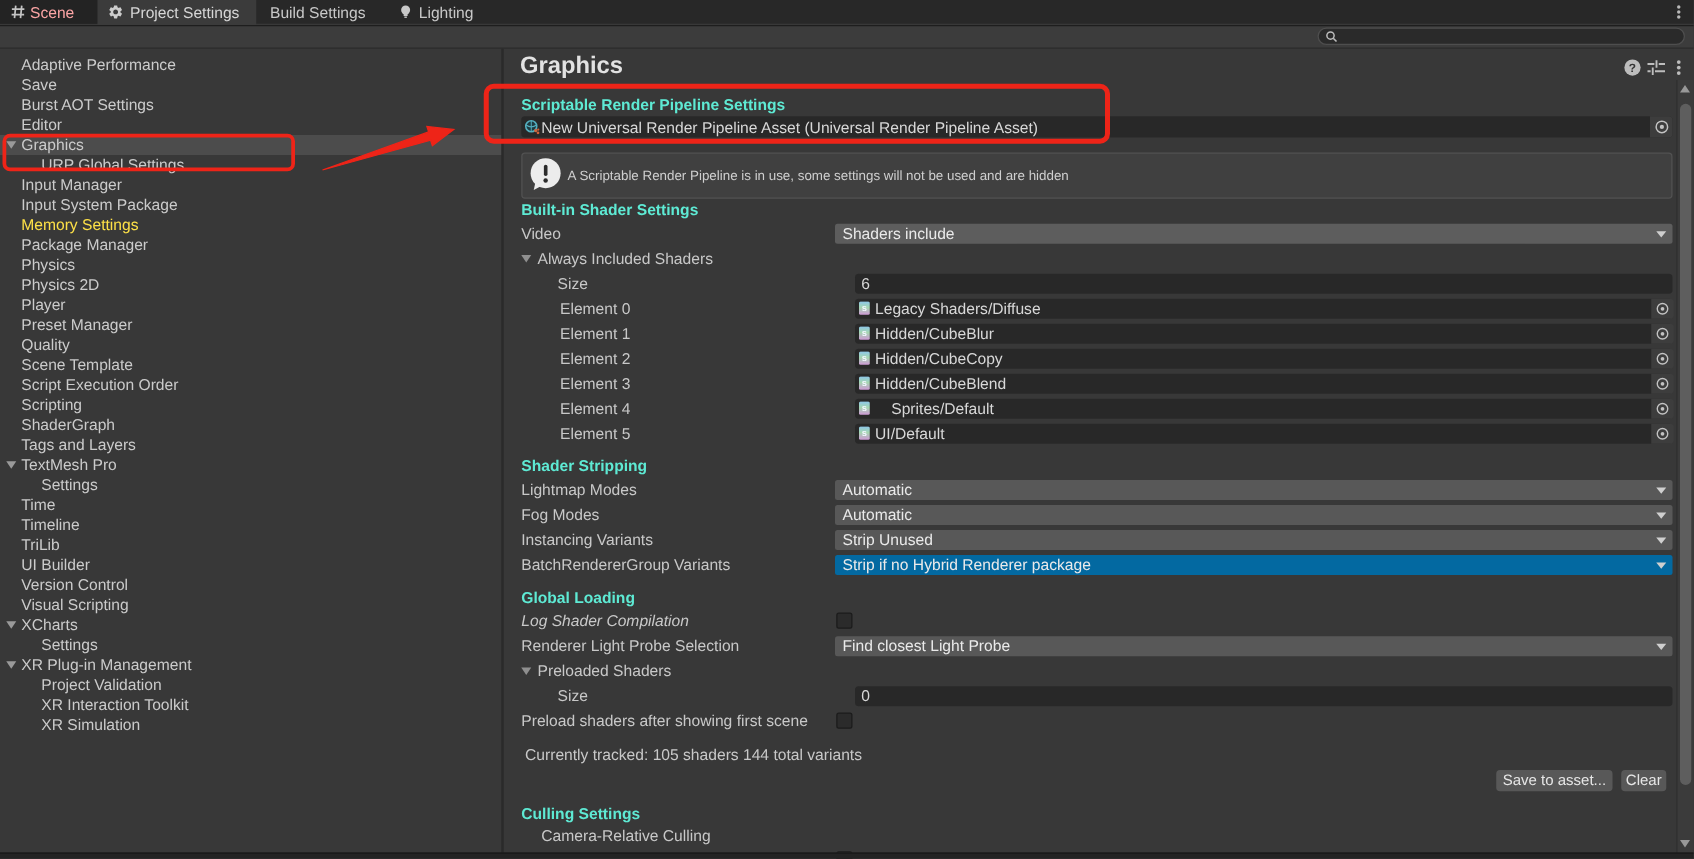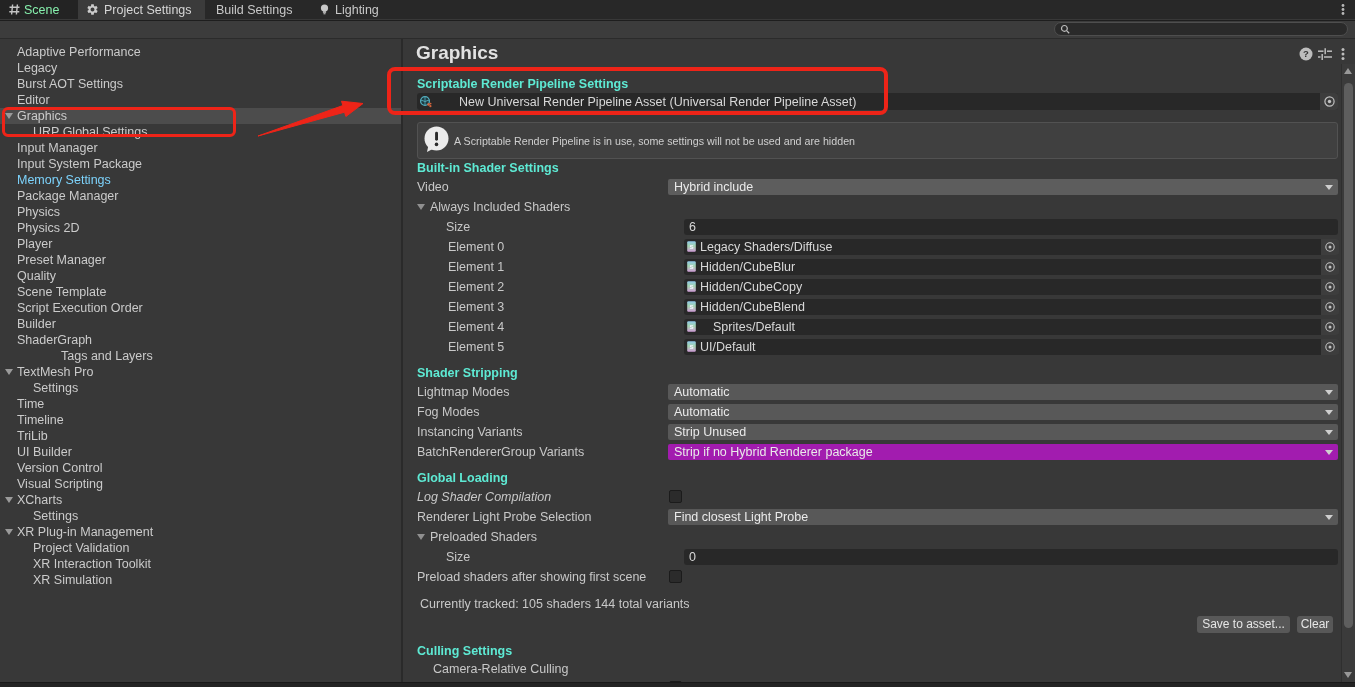--- a/index.html
+++ b/index.html
@@ -25,21 +25,21 @@
 </style></head><body>
 
 <div class="abs" style="left:0;top:0;width:1355px;height:19px;background:#282828;"></div>
 <div class="abs" style="left:0;top:0;width:78px;height:19px;background:#232323;"></div>
 <div class="abs" style="left:78px;top:0;width:127px;height:20px;background:#3b3b3b;"></div>
 <svg class="abs" style="left:8px;top:3px;" width="13" height="13" viewBox="0 0 13 13">
 <g stroke="#c4c4c4" stroke-width="1.4" fill="none">
 <path d="M4.6 1.5 L3.6 11.5 M9.4 1.5 L8.4 11.5 M1.5 4.3 L11.5 4.3 M1.3 8.7 L11.3 8.7"></path>
 </g>
   </svg>
-<div class="lbl" style="left:24px;top:2px;color:#86efac;">Scene</div>
+<div class="lbl" style="left:24px;top:2px;color:#fca5a5;">Scene</div>
 <svg class="abs" style="left:86px;top:3px;" width="13" height="13" viewBox="0 0 24 24">
 <path fill="#cccccc" d="M19.14 12.94c.04-.3.06-.61.06-.94 0-.32-.02-.64-.07-.94l2.03-1.58c.18-.14.23-.41.12-.61l-1.92-3.32c-.12-.22-.37-.29-.59-.22l-2.39.96c-.5-.38-1.03-.7-1.62-.94l-.36-2.54c-.04-.24-.24-.41-.48-.41h-3.84c-.24 0-.43.17-.47.41l-.36 2.54c-.59.24-1.13.57-1.62.94l-2.39-.96c-.22-.08-.47 0-.59.22L2.74 8.87c-.12.21-.08.47.12.61l2.03 1.58c-.05.3-.09.63-.09.94s.02.64.07.94l-2.03 1.58c-.18.14-.23.41-.12.61l1.92 3.32c.12.22.37.29.59.22l2.39-.96c.5.38 1.03.7 1.62.94l.36 2.54c.05.24.24.41.48.41h3.84c.24 0 .44-.17.47-.41l.36-2.54c.59-.24 1.13-.56 1.62-.94l2.39.96c.22.08.47 0 .59-.22l1.92-3.32c.12-.22.07-.47-.12-.61l-2.01-1.58zM12 15.6c-1.98 0-3.6-1.62-3.6-3.6s1.62-3.6 3.6-3.6 3.6 1.62 3.6 3.6-1.62 3.6-3.6 3.6z"></path>
   </svg>
 <div class="lbl" style="left:104px;top:2px;color:#d6d6d6;">Project Settings</div>
 <div class="lbl" style="left:216px;top:2px;color:#c8c8c8;">Build Settings</div>
 <svg class="abs" style="left:318px;top:3px;" width="13" height="13" viewBox="0 0 13 13">
 <circle cx="6.5" cy="5" r="3.6" fill="#c8c8c8"></circle>
 <rect x="4.9" y="8.2" width="3.2" height="1.6" fill="#c8c8c8"></rect>
 <rect x="5.5" y="10.2" width="2" height="1.1" fill="#c8c8c8"></rect>
   </svg>
@@ -52,41 +52,41 @@
     </g>
   </svg>
 <div class="abs" style="left:0;top:20px;width:1355px;height:18px;background:#3c3c3c;border-top:1px solid #1e1e1e;box-sizing:content-box;"></div>
 <div class="abs" style="left:0;top:38px;width:1355px;height:1px;background:#2b2b2b;"></div>
 <div class="abs" style="left:1054px;top:22px;width:294px;height:14px;background:#2a2a2a;border:1px solid #4e4e4e;border-radius:8px;box-sizing:border-box;"></div>
 <svg class="abs" style="left:1060px;top:24px;" width="11" height="11" viewBox="0 0 11 11">
 <circle cx="4.4" cy="4.4" r="2.9" fill="none" stroke="#bdbdbd" stroke-width="1.2"></circle>
 <line x1="6.6" y1="6.6" x2="9.2" y2="9.2" stroke="#bdbdbd" stroke-width="1.3"></line>
   </svg>
 <div class="lbl" style="left:17px;top:44px;color:#cbcbcb;">Adaptive Performance</div>
-<div class="lbl" style="left:17px;top:60px;color:#cbcbcb;">Legacy</div>
+<div class="lbl" style="left:17px;top:60px;color:#cbcbcb;">Save</div>
 <div class="lbl" style="left:17px;top:76px;color:#cbcbcb;">Burst AOT Settings</div>
 <div class="lbl" style="left:17px;top:92px;color:#cbcbcb;">Editor</div>
 <div class="abs" style="left:0;top:108px;width:402px;height:16px;background:#4c4c4c;"></div>
 <div class="tri" style="left:5px;top:113px;"></div>
 <div class="lbl" style="left:17px;top:108px;color:#cbcbcb;">Graphics</div>
 <div class="lbl" style="left:33px;top:124px;color:#cbcbcb;">URP Global Settings</div>
 <div class="lbl" style="left:17px;top:140px;color:#cbcbcb;">Input Manager</div>
 <div class="lbl" style="left:17px;top:156px;color:#cbcbcb;">Input System Package</div>
-<div class="lbl" style="left:17px;top:172px;color:#7dd3fc;">Memory Settings</div>
+<div class="lbl" style="left:17px;top:172px;color:#fde047;">Memory Settings</div>
 <div class="lbl" style="left:17px;top:188px;color:#cbcbcb;">Package Manager</div>
 <div class="lbl" style="left:17px;top:204px;color:#cbcbcb;">Physics</div>
 <div class="lbl" style="left:17px;top:220px;color:#cbcbcb;">Physics 2D</div>
 <div class="lbl" style="left:17px;top:236px;color:#cbcbcb;">Player</div>
 <div class="lbl" style="left:17px;top:252px;color:#cbcbcb;">Preset Manager</div>
 <div class="lbl" style="left:17px;top:268px;color:#cbcbcb;">Quality</div>
 <div class="lbl" style="left:17px;top:284px;color:#cbcbcb;">Scene Template</div>
 <div class="lbl" style="left:17px;top:300px;color:#cbcbcb;">Script Execution Order</div>
-<div class="lbl" style="left:17px;top:316px;color:#cbcbcb;">Builder</div>
+<div class="lbl" style="left:17px;top:316px;color:#cbcbcb;">Scripting</div>
 <div class="lbl" style="left:17px;top:332px;color:#cbcbcb;">ShaderGraph</div>
-<div class="lbl" style="left:17px;top:348px;color:#cbcbcb;margin-left:44px;">Tags and Layers</div>
+<div class="lbl" style="left:17px;top:348px;color:#cbcbcb;">Tags and Layers</div>
 <div class="tri" style="left:5px;top:369px;"></div>
 <div class="lbl" style="left:17px;top:364px;color:#cbcbcb;">TextMesh Pro</div>
 <div class="lbl" style="left:33px;top:380px;color:#cbcbcb;">Settings</div>
 <div class="lbl" style="left:17px;top:396px;color:#cbcbcb;">Time</div>
 <div class="lbl" style="left:17px;top:412px;color:#cbcbcb;">Timeline</div>
 <div class="lbl" style="left:17px;top:428px;color:#cbcbcb;">TriLib</div>
 <div class="lbl" style="left:17px;top:444px;color:#cbcbcb;">UI Builder</div>
 <div class="lbl" style="left:17px;top:460px;color:#cbcbcb;">Version Control</div>
 <div class="lbl" style="left:17px;top:476px;color:#cbcbcb;">Visual Scripting</div>
 <div class="tri" style="left:5px;top:497px;"></div>
@@ -128,32 +128,32 @@
 <circle cx="6.5" cy="6.5" r="1.7" fill="#c2c2c2"></circle>
   </svg>
 <svg class="abs" style="left:419px;top:95px;" width="13" height="13" viewBox="0 0 13 13">
 <circle cx="6" cy="6" r="4.4" fill="#1e3a40" stroke="#53aebe" stroke-width="1.3"></circle>
 <path d="M1.8 5 Q6 8 10.2 5" fill="none" stroke="#53aebe" stroke-width="0.9"></path>
 <path d="M6 1.6 L6 10.4" fill="none" stroke="#53aebe" stroke-width="0.8"></path>
 <circle cx="9.6" cy="9.4" r="1.3" fill="#d2643c"></circle>
     <circle cx="11.4" cy="11.2" r="1.1" fill="#d2643c"></circle>
 <circle cx="11.6" cy="8.6" r="0.9" fill="#d2643c"></circle>
   </svg>
-<div class="oftext" style="left:459px;top:94px;">New Universal Render Pipeline Asset (Universal Render Pipeline Asset)</div>
+<div class="oftext" style="left:433px;top:94px;">New Universal Render Pipeline Asset (Universal Render Pipeline Asset)</div>
 <div class="abs" style="left:417px;top:122px;width:921px;height:37px;background:#404040;border:1px solid #525252;border-radius:3px;box-sizing:border-box;"></div>
 <svg class="abs" style="left:423px;top:126px;" width="27" height="28" viewBox="0 0 27 28">
 <circle cx="13.5" cy="12.5" r="12" fill="#ececec"></circle>
 <path d="M5.5 19 L4 26 L11.5 22 Z" fill="#ececec"></path>
 <rect x="12.1" y="5.8" width="2.9" height="9" rx="1.45" fill="#2b2b2b"></rect>
 <circle cx="13.5" cy="18.4" r="1.8" fill="#2b2b2b"></circle>
   </svg>
 <div class="lbl" style="left:454px;top:133px;font-size:10.7px;color:#cfcfcf;">A Scriptable Render Pipeline is in use, some settings will not be used and are hidden</div>
 <div class="lbl hdr" style="left:417px;top:160px;">Built-in Shader Settings</div>
 <div class="lbl" style="left:417px;top:179px;">Video</div>
-<div class="drop" style="left:668px;top:179px;width:664px;background:#5d5d5d;">Hybrid include</div>
+<div class="drop" style="left:668px;top:179px;width:664px;background:#5d5d5d;">Shaders include</div>
 <div class="darr" style="left:1325px;top:185px;"></div>
 <div class="tri" style="left:417px;top:204px;border-top-color:#8f8f8f;"></div>
 <div class="lbl" style="left:430px;top:199px;">Always Included Shaders</div>
 <div class="lbl" style="left:446px;top:219px;">Size</div>
 <div class="fld" style="left:684px;top:219px;width:654px;"></div>
 <div class="oftext" style="left:689px;top:219px;">6</div>
 <div class="lbl" style="left:448px;top:239px;">Element 0</div>
 <div class="fld" style="left:684px;top:239px;width:654px;"></div>
 <div class="picker" style="left:1321px;top:239px;"></div>
 <svg class="abs" style="left:1324px;top:241px;" width="12" height="12" viewBox="0 0 12 12">
@@ -271,21 +271,21 @@
 <div class="lbl" style="left:417px;top:384px;">Lightmap Modes</div>
 <div class="drop" style="left:668px;top:384px;width:664px;background:#585858;">Automatic</div>
 <div class="darr" style="left:1325px;top:390px;"></div>
 <div class="lbl" style="left:417px;top:404px;">Fog Modes</div>
 <div class="drop" style="left:668px;top:404px;width:664px;background:#585858;">Automatic</div>
 <div class="darr" style="left:1325px;top:410px;"></div>
 <div class="lbl" style="left:417px;top:424px;">Instancing Variants</div>
 <div class="drop" style="left:668px;top:424px;width:664px;background:#585858;">Strip Unused</div>
 <div class="darr" style="left:1325px;top:430px;"></div>
 <div class="lbl" style="left:417px;top:444px;">BatchRendererGroup Variants</div>
-<div class="drop" style="left:668px;top:444px;width:664px;background:#a21caf;">Strip if no Hybrid Renderer package</div>
+<div class="drop" style="left:668px;top:444px;width:664px;background:#0369a1;">Strip if no Hybrid Renderer package</div>
 <div class="darr" style="left:1325px;top:450px;"></div>
 <div class="lbl hdr" style="left:417px;top:470px;">Global Loading</div>
 <div class="lbl" style="left:417px;top:489px;font-style:italic;">Log Shader Compilation</div>
 <div class="chk" style="left:669px;top:490px;"></div>
 <div class="lbl" style="left:417px;top:509px;">Renderer Light Probe Selection</div>
 <div class="drop" style="left:668px;top:509px;width:664px;background:#585858;">Find closest Light Probe</div>
 <div class="darr" style="left:1325px;top:515px;"></div>
 <div class="tri" style="left:417px;top:534px;border-top-color:#8f8f8f;"></div>
 <div class="lbl" style="left:430px;top:529px;">Preloaded Shaders</div>
 <div class="lbl" style="left:446px;top:549px;">Size</div>

